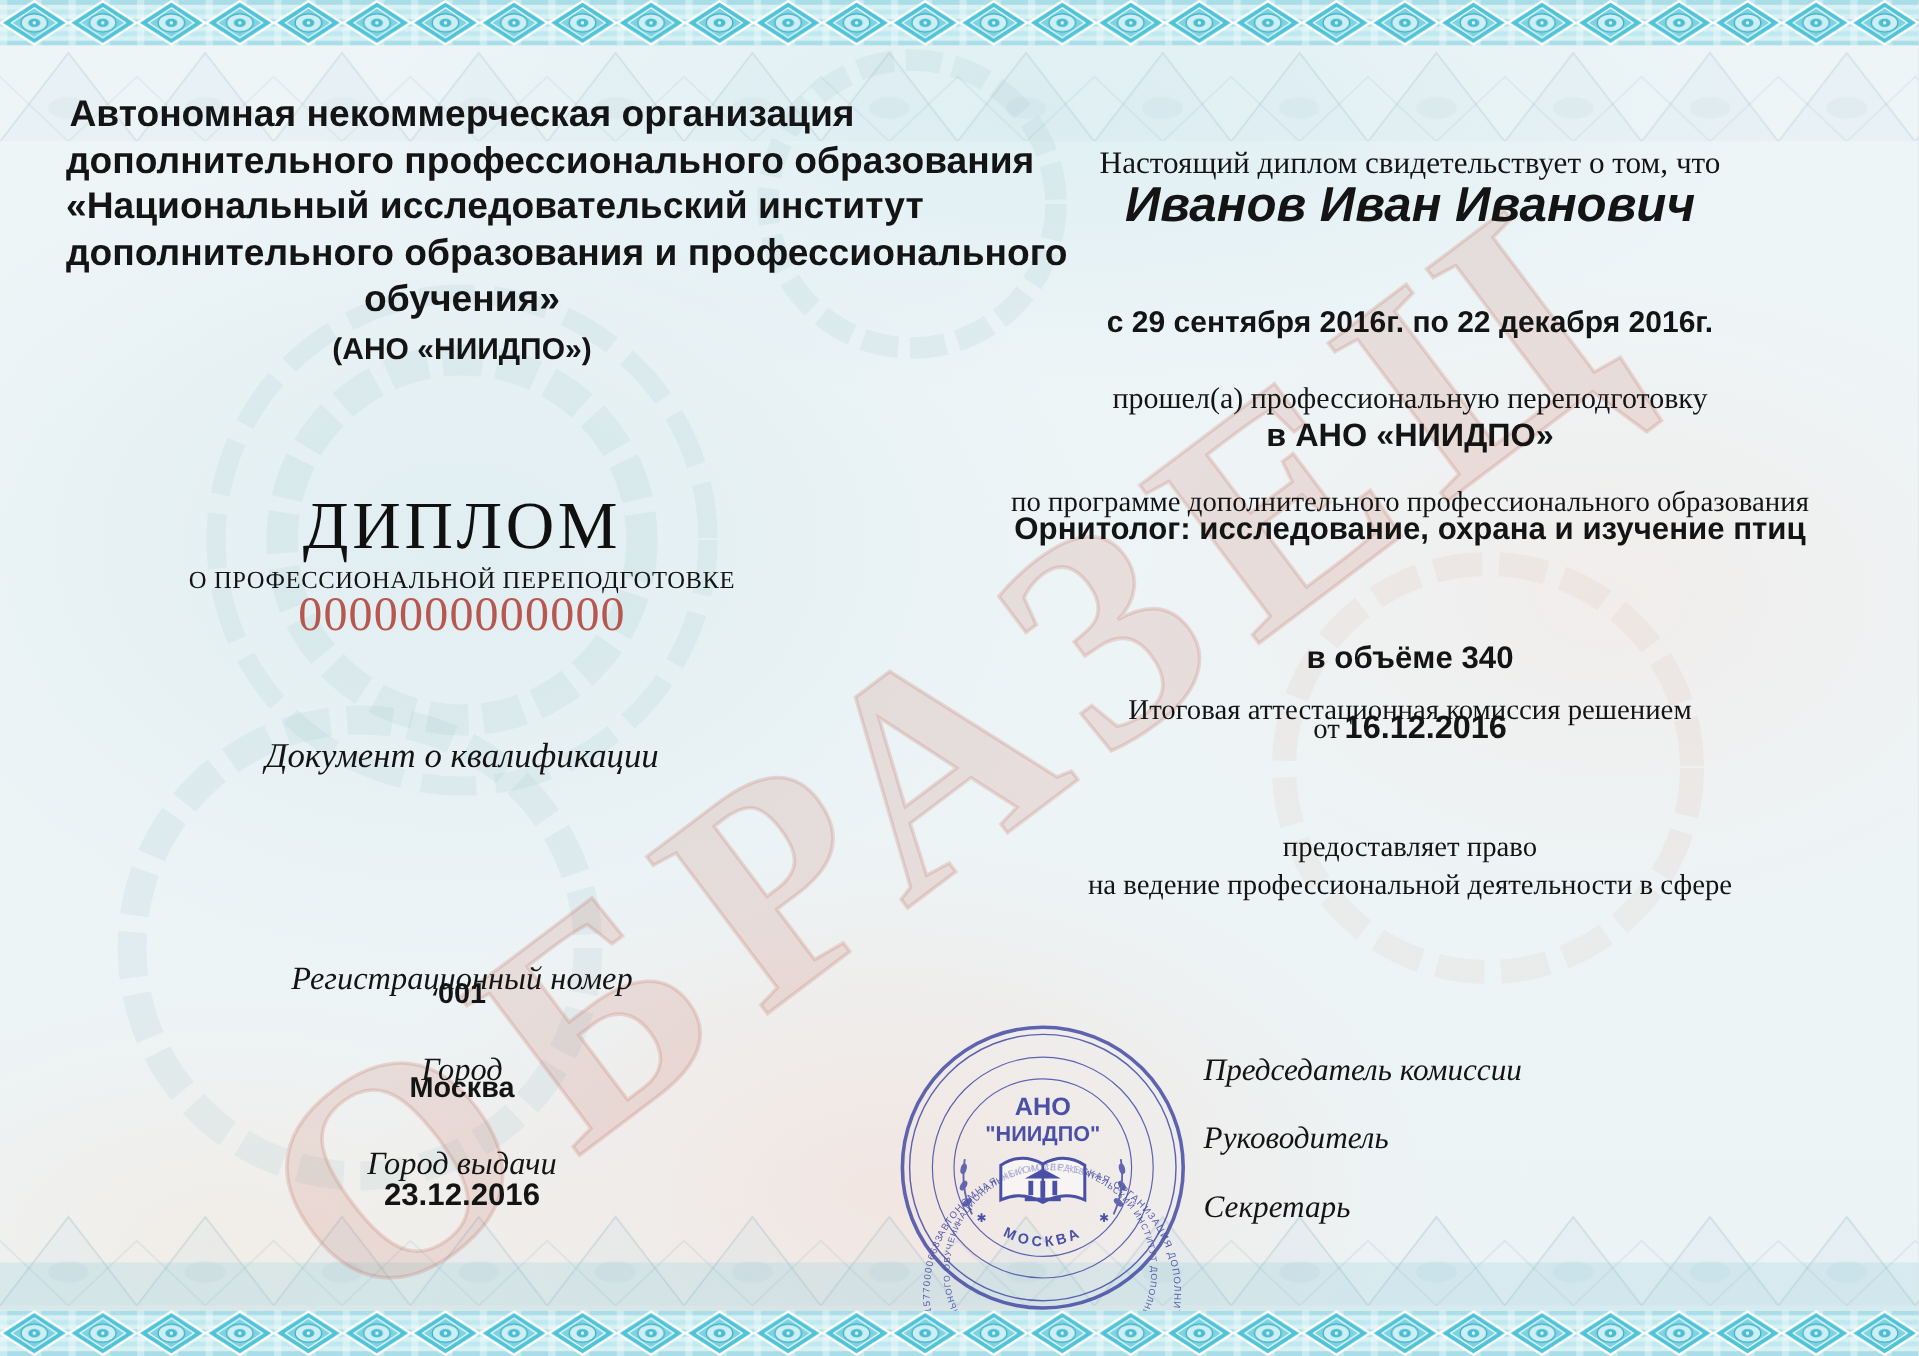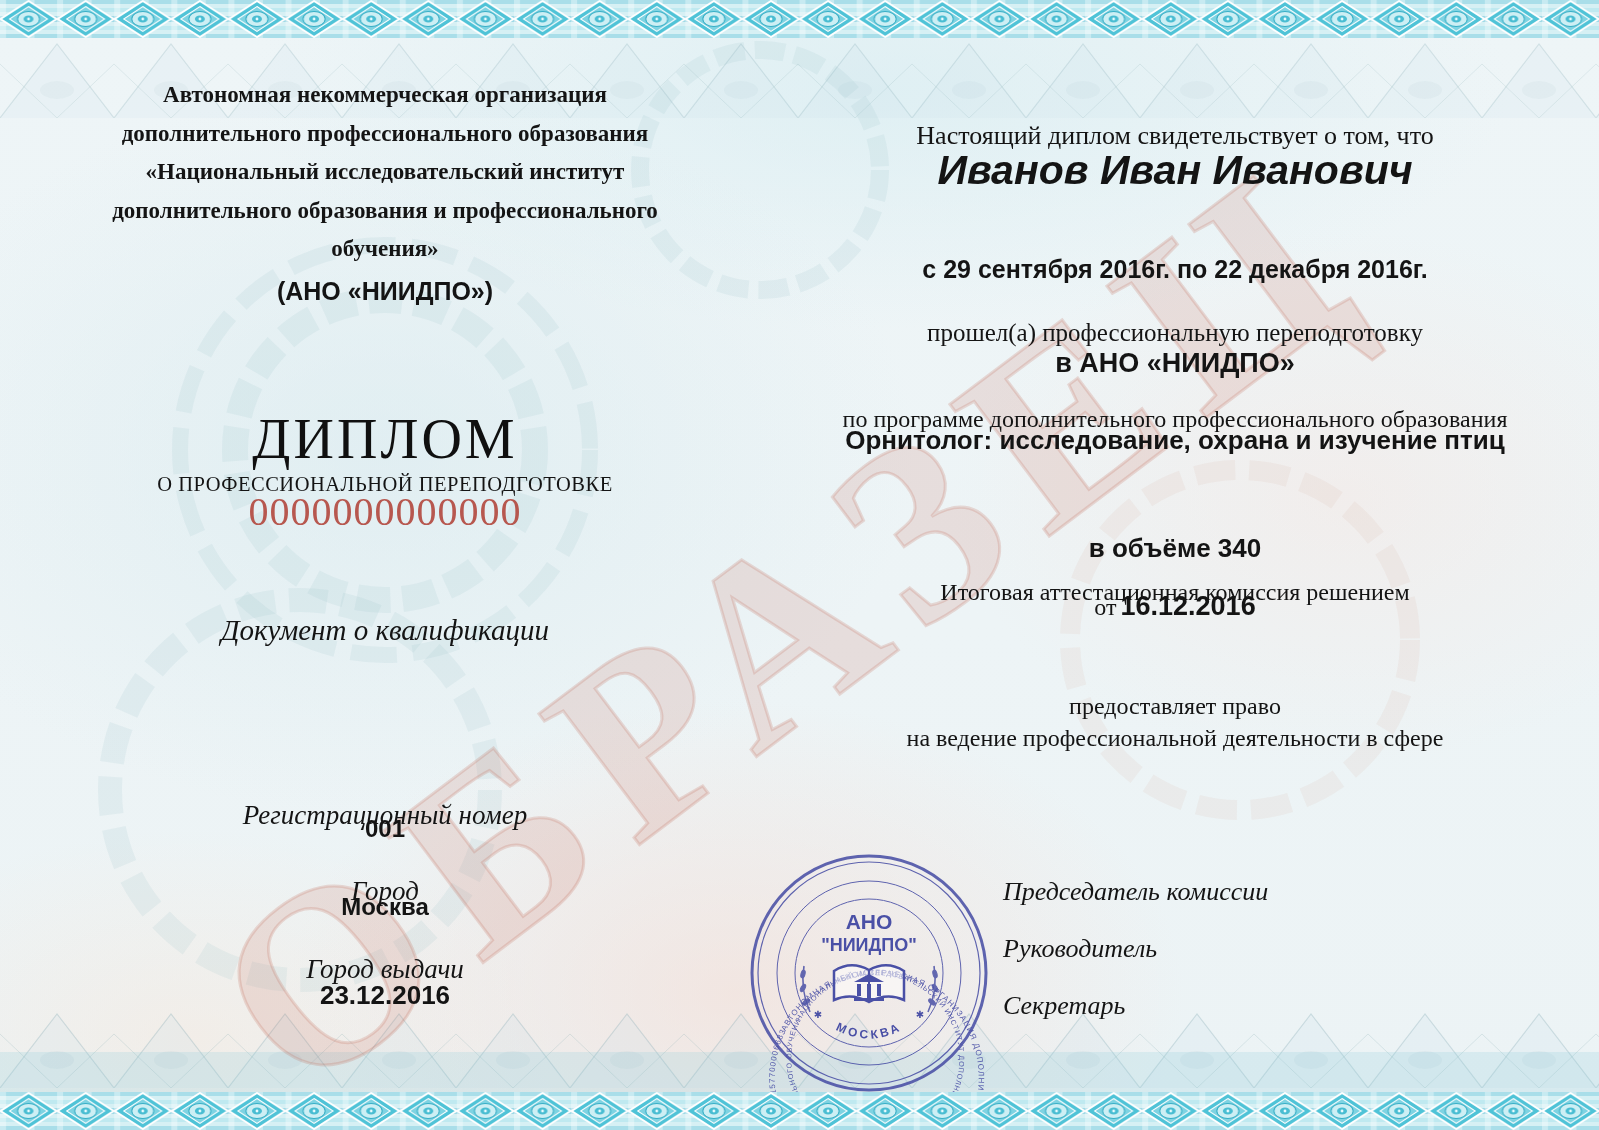--- a/index.html
+++ b/index.html
@@ -26,21 +26,21 @@
     color:rgba(192,97,77,0.15);
     -webkit-text-stroke:3px rgba(192,97,77,0.20);
   }
   .line{position:absolute;white-space:nowrap;z-index:3;}
   .colL{left:55px;width:660px;text-align:center;}
   .colR{left:820px;width:710px;text-align:center;}
   .serif{font-family:"Liberation Serif",serif;margin-top:16px;}
   .serifI{font-family:"Liberation Serif",serif;font-style:italic;}
   .sansB{font-family:"Liberation Sans",sans-serif;font-weight:bold;}
   .sansBI{font-family:"Liberation Sans",sans-serif;font-weight:bold;font-style:italic;}
-  .orgblock{top:76px;line-height:38.5px;font-size:23px;font-family:Liberation Serif, serif;}
+  .orgblock{top:76px;line-height:38.5px;font-size:31px;}
   .abbr{top:277px;font-size:25px;}
   .title{top:393px;font-size:56px;letter-spacing:3px;line-height:1.1;color:#101010;}
   .subtitle{top:457px;font-size:20.5px;letter-spacing:0.5px;}
   .serialnum{top:488px;font-size:40px;letter-spacing:1px;color:rgba(177,66,56,0.88);font-family:"Liberation Serif",serif;}
   .doctype{top:614px;font-size:29px;}
   .lblL{font-size:27px;font-style:italic;}
   .valL{font-size:24px;}
   .stamp{position:absolute;left:748px;top:852px;z-index:4;}
   .sig{left:1003px;width:420px;text-align:left;font-size:26px;}
 </style>

